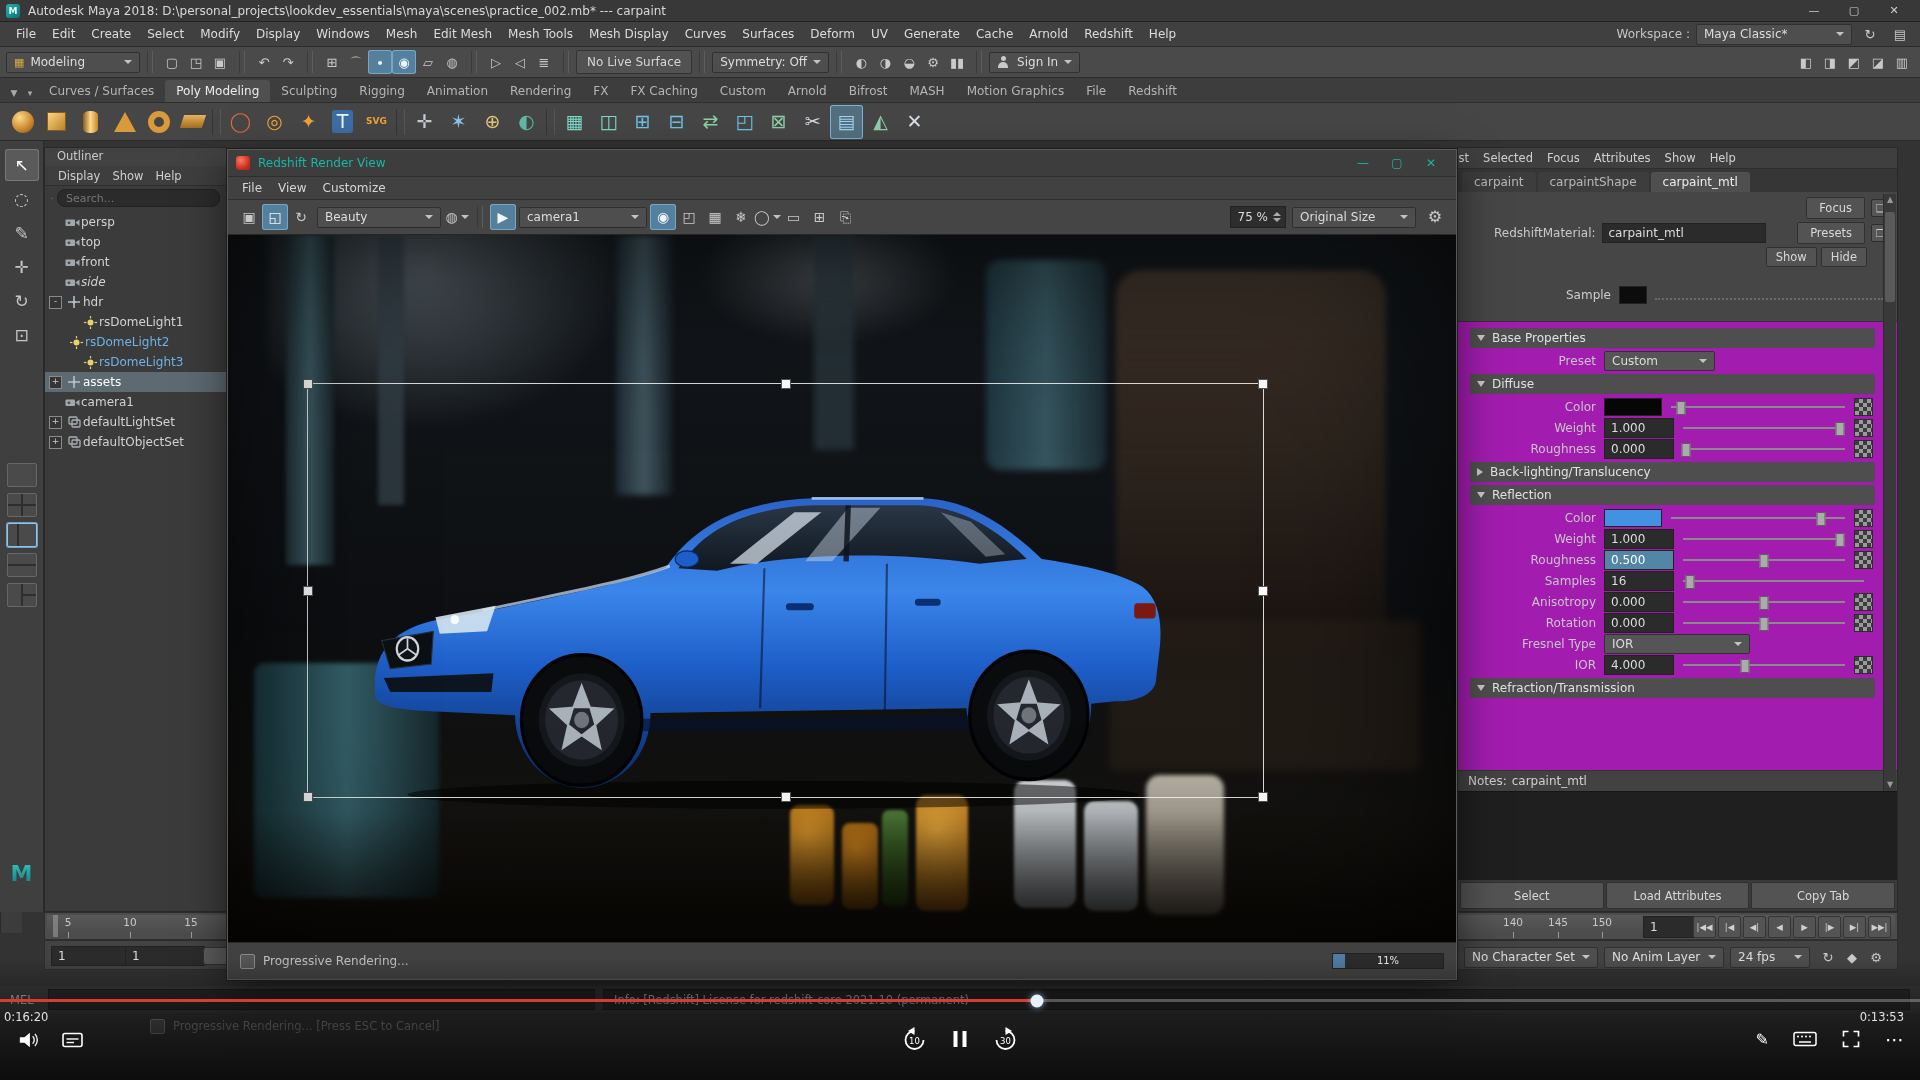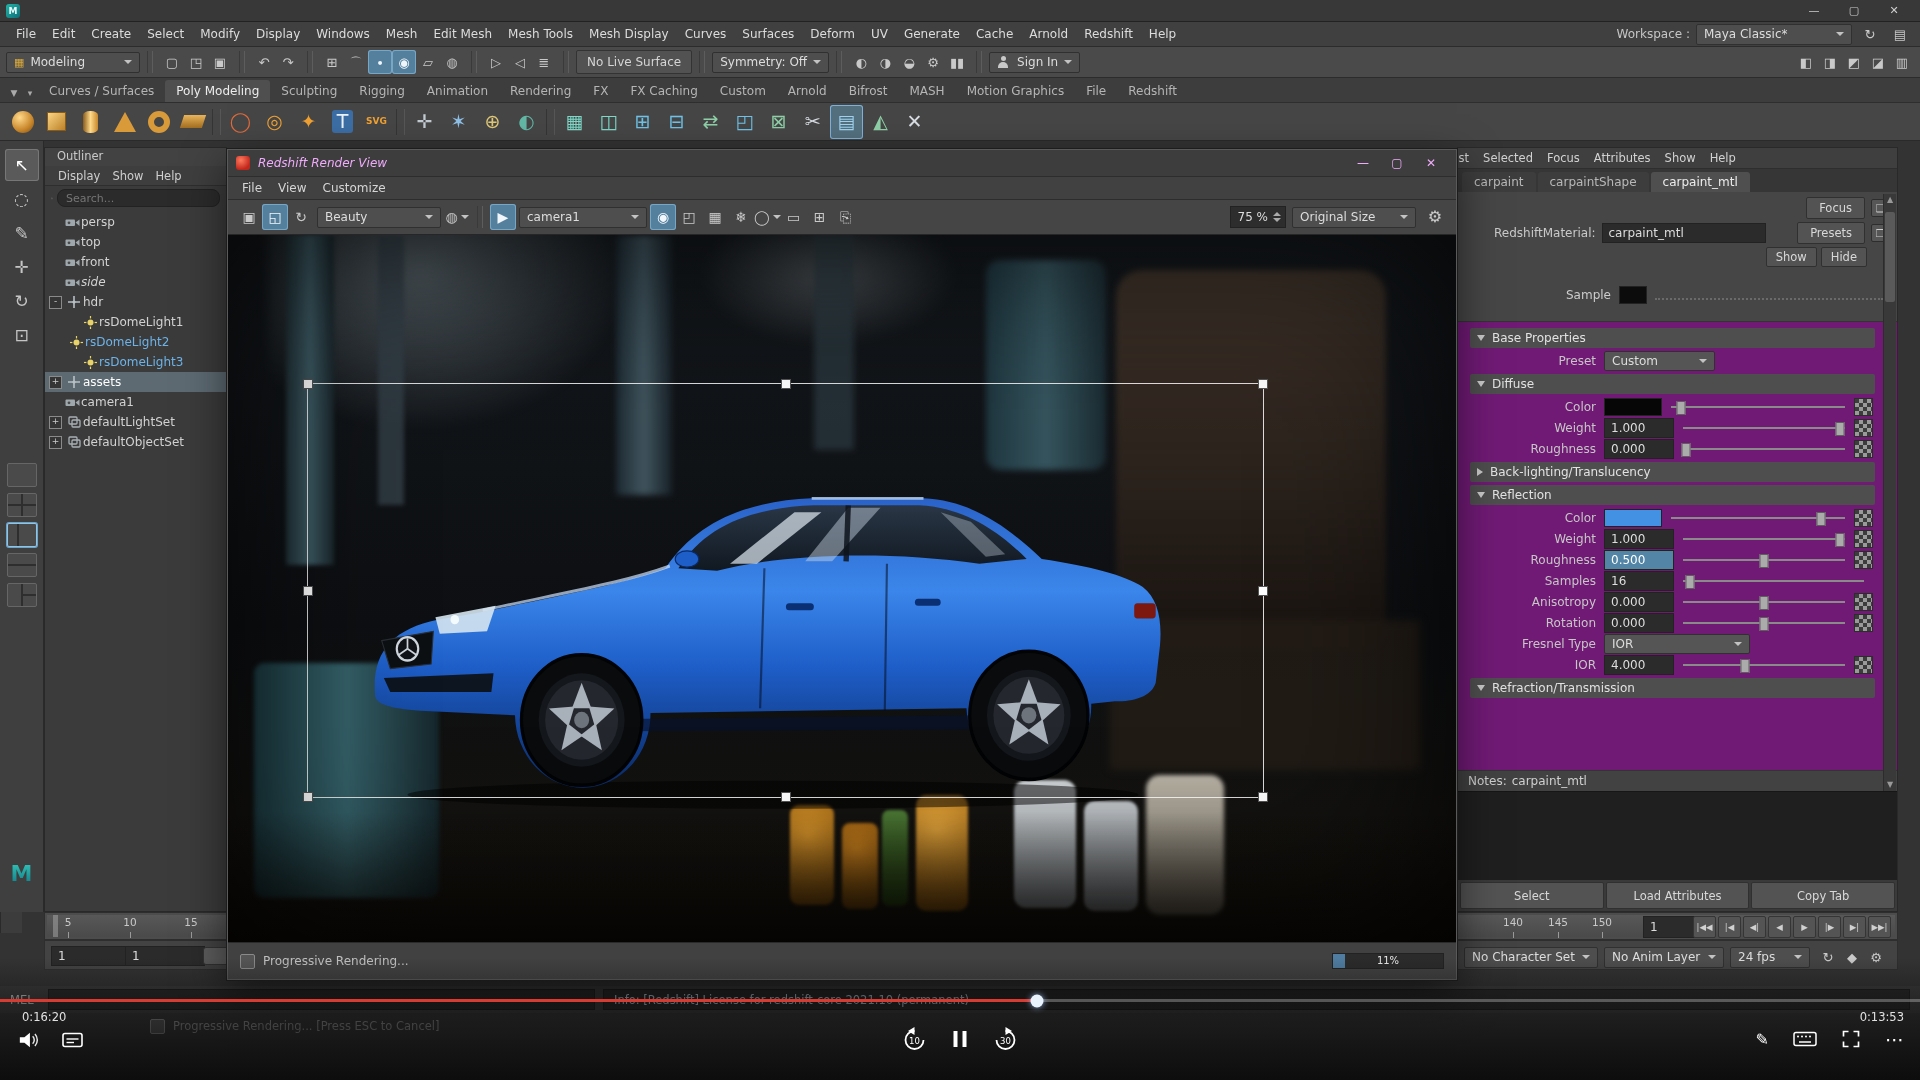--- a/index.html
+++ b/index.html
@@ -83,21 +83,21 @@
   .o-exp{width:11px;height:11px;border:1px solid #8a8a8a;background:#353535;color:#ccc;font-size:9px;line-height:9px;
          text-align:center;margin-right:3px;flex:none;}
   .o-spc{width:14px;flex:none;}
   .o-icon{width:18px;flex:none;display:flex;justify-content:center;}
   .o-label.blue{color:#6db3e8;}
   
   #render-window{left:227px;top:149px;width:1230px;height:831px;background:#3e3e3e;border:1px solid #5a5a5a;
                  box-shadow:0 0 0 1px #1d1d1d,0 14px 40px rgba(0,0,0,.55);z-index:50;display:flex;flex-direction:column;box-sizing:border-box;}
   .rv-title{height:26px;background:#3d3d3d;display:flex;align-items:center;padding:0 8px;border-bottom:1px solid #2d2d2d;}
   .rv-logo{width:14px;height:14px;border-radius:3px;background:radial-gradient(circle at 35% 30%,#ff7a5e,#c2271c 70%);margin-right:8px;}
-  .rv-title span{color:#f0abfc;font-size:12px;font-style:italic;}
+  .rv-title span{color:#14b8a6;font-size:12px;}
   .rv-winbtn{width:34px;height:24px;display:flex;align-items:center;justify-content:center;color:#c9c9c9;font-size:11px;}
   .rv-menus{height:22px;display:flex;align-items:center;padding-left:6px;background:#414141;border-bottom:1px solid #2d2d2d;}
   .rv-menus span{padding:2px 8px;color:#d5d5d5;font-size:12px;}
   .rv-toolbar{height:34px;display:flex;align-items:center;gap:3px;padding:0 8px;background:#454545;border-bottom:1px solid #262626;}
   .rv-toolbar .ibtn{min-width:26px;height:26px;font-size:14px;}
   .rv-right{margin-left:auto;display:flex;align-items:center;gap:6px;}
   .zoombox{display:flex;align-items:center;background:#2d2d2d;border:1px solid #222;height:20px;padding:0 4px 0 7px;color:#ddd;gap:5px;}
   .spin{display:flex;flex-direction:column;gap:2px;}
   .spin i{width:0;height:0;border-left:4px solid transparent;border-right:4px solid transparent;}
   .spin .up{border-bottom:4px solid #aaa;} .spin .dn{border-top:4px solid #aaa;}
@@ -143,21 +143,21 @@
   .ae-tab.active{background:#4f4f4f;color:#ececec;}
   .ae-head{padding:5px 8px 2px 8px;display:flex;flex-direction:column;gap:3px;background:#464646;}
   .ae-btn{height:20px;background:#535353;border:1px solid #303030;border-radius:2px;color:#d8d8d8;
           display:flex;align-items:center;justify-content:center;padding:0 12px;font-size:11.5px;}
   .ae-fld{background:#2b2b2b;border:1px solid #222;height:18px;color:#ddd;display:flex;align-items:center;padding:0 6px;font-size:12px;}
   .sq-ic{width:16px;height:16px;border:1px solid #2d2d2d;background:#565656;border-radius:2px;color:#ccc;font-size:10px;
          display:flex;align-items:center;justify-content:center;}
   .ae-sample{height:52px;display:flex;align-items:center;gap:8px;padding:0 14px 0 108px;background:#464646;border-bottom:1px solid #333;}
   .sample-sw{width:26px;height:16px;background:#0c0c0c;border:1px solid #222;}
   .dotline{flex:1;border-bottom:2px dotted #6a6a6a;height:1px;margin-top:6px;}
-  #ae-rows{flex:1;overflow:hidden;padding-top:3px;background:#701a75;}
+  #ae-rows{flex:1;overflow:hidden;padding-top:3px;background:#a21caf;}
   .ae-sec{height:20px;background:#4e4e4e;border-radius:2px;margin:3px 22px 2px 12px;display:flex;align-items:center;
           padding:0 7px;color:#e2e2e2;font-size:12px;gap:7px;}
   .tri-d{width:0;height:0;border-left:4.5px solid transparent;border-right:4.5px solid transparent;border-top:6px solid #c9c9c9;}
   .tri-r{width:0;height:0;border-top:4.5px solid transparent;border-bottom:4.5px solid transparent;border-left:6px solid #c9c9c9;}
   .ae-row{display:flex;align-items:center;height:21px;padding-right:24px;}
   .ae-label{width:138px;text-align:right;padding-right:8px;color:#c6c6c6;font-size:12px;flex:none;white-space:nowrap;}
   .ae-val{width:56px;flex:none;}
   .ae-val.sel{background:#5285a6;color:#fff;}
   .ae-swatch{width:56px;height:16px;border:1px solid #222;flex:none;}
   .ae-slider{position:relative;flex:1;height:14px;margin:0 9px;}
@@ -222,20 +222,21 @@
   .pauseb i{display:block;width:4px;height:16px;background:#fff;}
   .watermark{position:absolute;right:14px;top:18px;font-size:44px;font-weight:bold;letter-spacing:9px;
              color:rgba(255,255,255,.10);text-shadow:0 0 1px rgba(255,255,255,.18);}
   .glyph-w{color:#fff;font-size:16px;}
 </style>
 </head>
 <body>
 
 <div id="titlebar" class="abs">
   <span class="app-icon">M</span>
+  <span>Autodesk Maya 2018: D:\personal_projects\lookdev_essentials\maya\scenes\practice_002.mb* --- carpaint</span>
   <span class="win-controls">
     <span class="win-btn">—</span>
     <span class="win-btn">▢</span>
     <span class="win-btn">✕</span>
   </span>
 </div>
 
 <div id="menubar" class="abs">
   <span id="menu-items" class="flex">
       <span class="mb-item">File</span>
@@ -1037,21 +1038,21 @@
 <div id="helprow" class="abs">
   <span class="mini-ic"></span>
   <span>Progressive Rendering...  [Press ESC to Cancel]</span>
 </div>
 
 <div id="video-overlay" class="abs">
   <div class="scrub">
     <span class="played" id="scrub-played" style="width: 54%;"></span>
   </div>
   <span class="scrub-dot" id="scrub-dot" style="left: 54%;"></span>
-  <span class="vtime" style="left:22px;">0:16:20</span>
+  <span class="vtime" style="left:4px;">0:16:20</span>
   <span class="vtime" style="right:16px;">0:13:53</span>
 
   <span class="vc-left">
     <span class="vico">
       <svg width="22" height="20" viewBox="0 0 24 20">
         <path d="M2 7 v6 h5 l6 5 V2 L7 7 Z" fill="#fff"></path>
         <path d="M16 6 a5.5 5.5 0 0 1 0 8 M18.5 3.5 a9.5 9.5 0 0 1 0 13" stroke="#fff" stroke-width="1.6" fill="none" opacity="0.9"></path>
       </svg>
     </span>
     <span class="vico">

